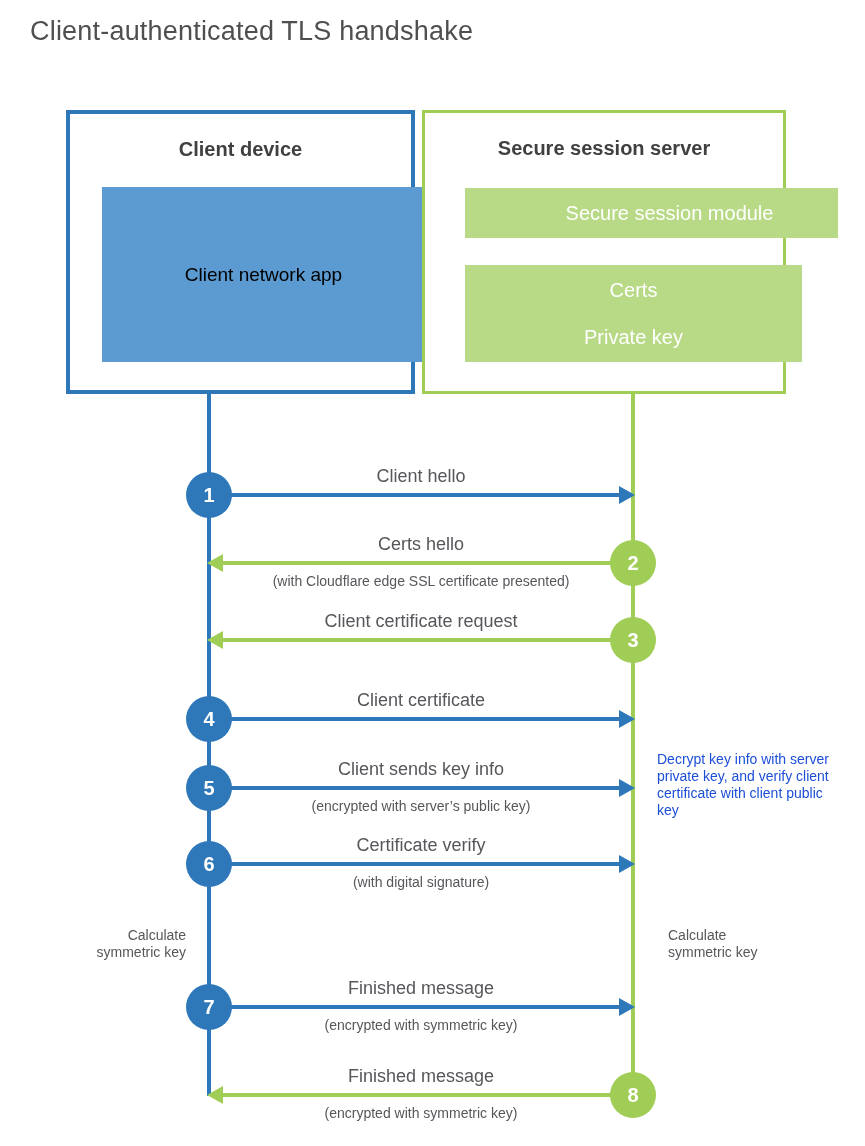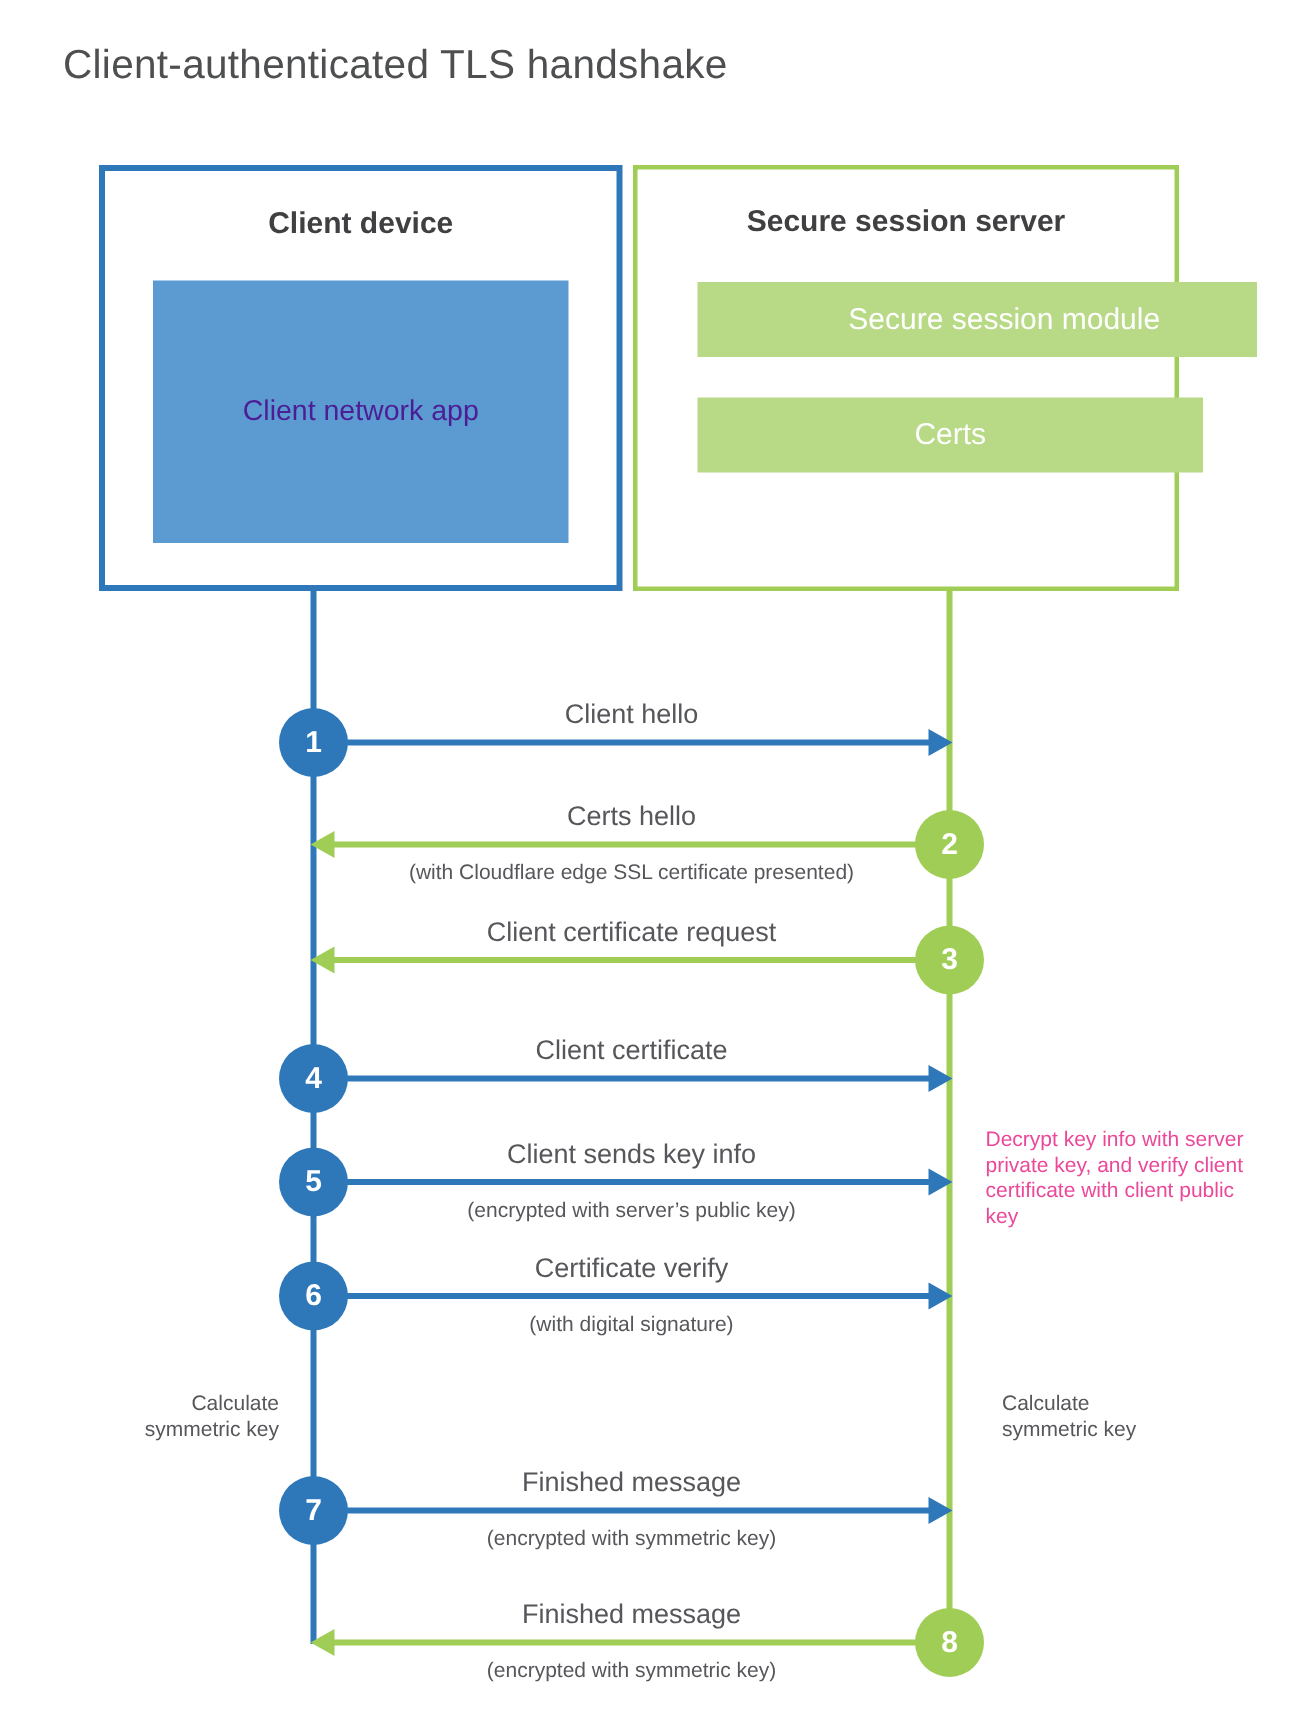--- a/index.html
+++ b/index.html
@@ -5,35 +5,35 @@
   html, body { margin:0; padding:0; background:#ffffff; }
   body {
     width:865px; height:1146px; position:relative; overflow:hidden;
     font-family:"Liberation Sans", sans-serif;
     -webkit-font-smoothing:antialiased;
   }
   .canvas { position:absolute; inset:0; }
 
   
   .page-title {
-    position:absolute; left:30px; top:16px; margin:12px;
+    position:absolute; left:30px; top:16px; margin:0;
     font-size:27px; font-weight:300; color:#4e4f51; letter-spacing:0.2px;
   }
 
   
   .box { position:absolute; top:110px; height:284px; box-sizing:border-box; background:#fff; }
   .client-box { left:34px;  width:349px; border:4px solid var(--blue, #2e78ba);margin-left:32px; }
   .server-box { left:422px; width:364px; border:3px solid var(--green, #a0cd55); }
   .box-title {
     position:absolute; top:24px; left:0; right:0; text-align:center;
     font-size:20px; font-weight:bold; color:#404042;
   }
   .client-inner {
-    position:absolute; left:32px; top:73px; width:277px; height:175px;
-    background:var(--blue-fill, #5b9bd1); color:#4c1d95;
+    position:absolute; left:32px; top:73px; width:323px; height:175px;
+    background:var(--blue-fill, #5b9bd1); color:#000000;
     display:flex; align-items:center; justify-content:center; text-align:center;
     font-size:19px; line-height:26px;
   }
   .client-inner span { display:inline-block; max-width:160px; }
   .server-bar {
     position:absolute; left:40px; width:337px; height:50px;
     background:var(--green-fill, #b8da86); color:#ffffff;
     display:flex; align-items:center; justify-content:center;
     font-size:20px;
   }
@@ -72,21 +72,21 @@
     position:absolute; top:-23px; width:46px; height:46px; border-radius:50%;
     color:#ffffff; font-size:20px; font-weight:bold;
     line-height:46px; text-align:center;
   }
   .dir-right .circle { left:186px; background:var(--blue, #2e78ba); }
   .dir-left  .circle { left:610px; background:var(--green, #a0cd55); }
 
   
   .note {
     position:absolute; left:657px; top:751px; width:175px;
-    font-size:14px; line-height:17px; color:#ec4899;
+    font-size:14px; line-height:17px; color:#1d4ed8;
   }
   .calc {
     position:absolute; top:927px; font-size:14px; line-height:17px; color:#56575b;
   }
   .calc-left  { left:76px;  width:110px; text-align:right; }
   .calc-right { left:668px; width:112px; text-align:left; }
 </style>
 </head>
 <body>
 
@@ -98,20 +98,21 @@
     <div class="box-title">Client device</div>
     <div class="client-inner">
       <span>Client network app</span>
     </div>
   </div>
 
   <div class="box server-box">
     <div class="box-title">Secure session server</div>
     <div class="server-bar bar-1">Secure session module</div>
     <div class="server-bar bar-2">Certs</div>
+    <div class="server-bar bar-3">Private key</div>
   </div>
 
   <div class="vline vline-blue"></div>
   <div class="vline vline-green"></div>
 
   <div class="step dir-right" style="top:495px">
     <div class="label">Client hello</div>
     <div class="arrow"></div>
     <div class="circle">1</div>
   </div>

